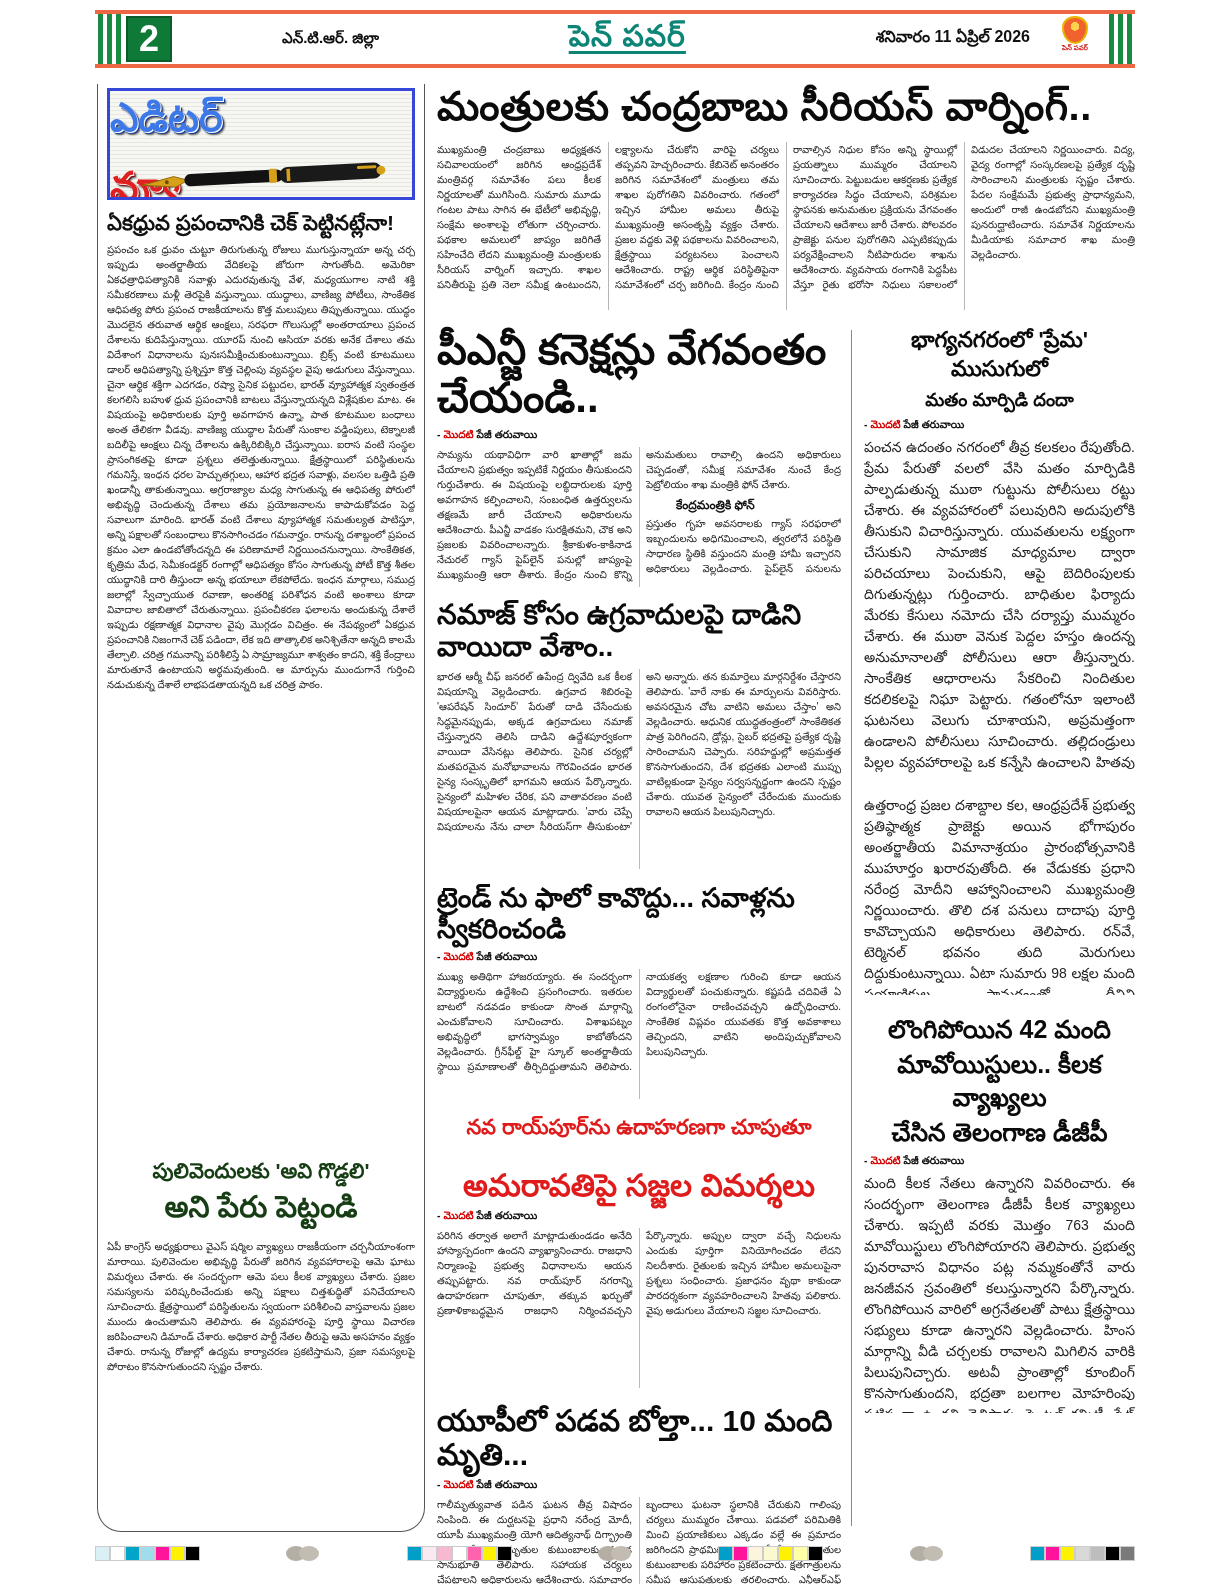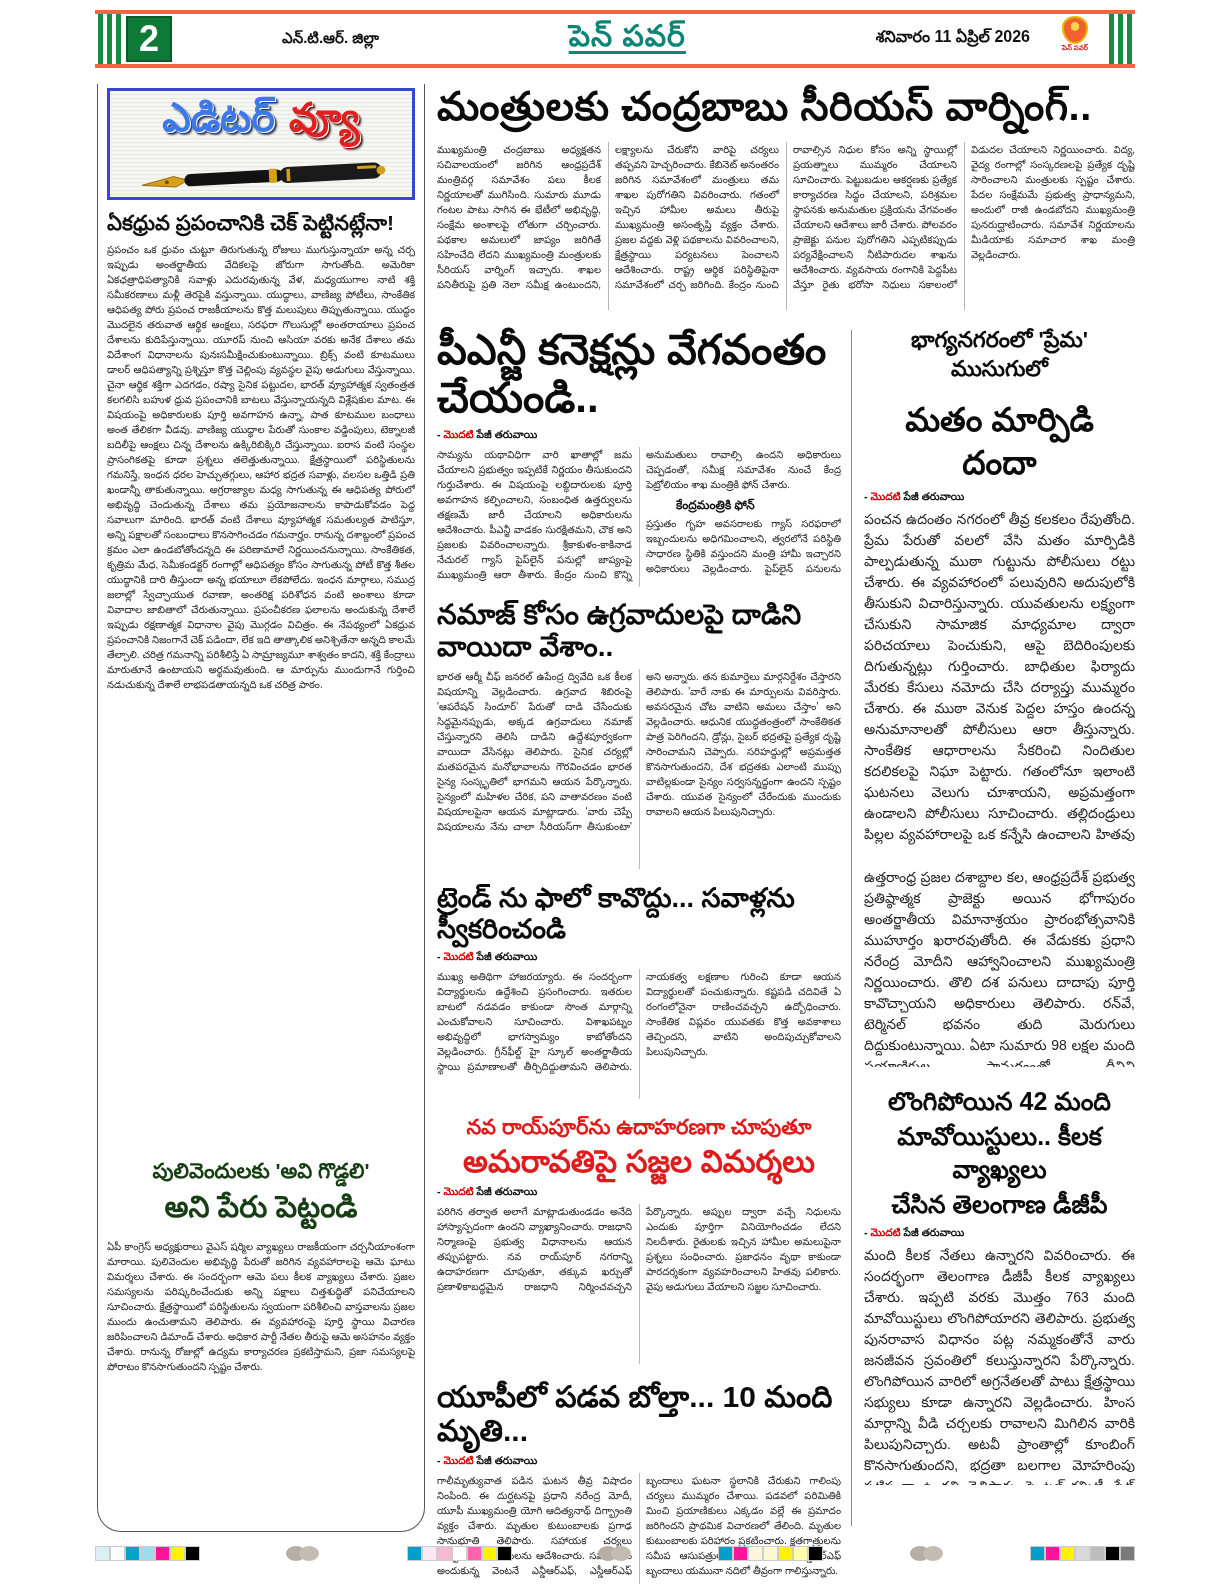--- a/index.html
+++ b/index.html
@@ -24,21 +24,21 @@
   .emblem .shield { width:26px; height:28px; background:radial-gradient(circle at 50% 35%, #ffd24d 0 22%, #f2622e 23% 100%);
                     border:2px solid #e8b400; border-radius:50% 50% 50% 50%/40% 40% 60% 60%; }
   .emblem .emblem-label { font-size:7px; color:#d42020; font-weight:bold; white-space:nowrap; }
 
   
   .left-col { position:absolute; left:97px; top:84px; width:328px; height:1448px;
               border:1px solid #555; border-top:none; border-radius:0 0 24px 24px;
               padding:4px 9px 14px 9px; overflow:hidden; }
   .ev-logo { border:3px solid #3646d6; height:112px; position:relative; overflow:hidden;
              background:repeating-linear-gradient(#f6f6f2 0 3px, #e7e7e0 3px 4px); }
-  .ev-words { display:flex; justify-content:center; align-items:baseline; gap:14px; margin-top:4px; }
+  .ev-words { display:flex; justify-content:center; align-items:baseline; gap:14px; margin-top:4px;flex-direction:column; }
   .ev-word-blue { font-size:40px; font-weight:bold; color:#3d78e8;
                   text-shadow:1px 1px 0 #fff,2px 2px 0 #1c3fa0,3px 3px 2px #555; }
   .ev-word-red { font-size:40px; font-weight:bold; color:#e02020;
                  text-shadow:1px 1px 0 #fff,2px 2px 0 #8c0c0c,3px 3px 2px #555; }
   .ev-pen { position:absolute; left:8px; right:8px; bottom:6px; }
   .editor-headline { font-size:21px; font-weight:bold; color:#111; margin:10px 0 6px 0; line-height:1.25; }
   .editor-body { font-size:10px; line-height:1.5; text-align:justify; color:#222; overflow:hidden; }
   .editor-body.b1 { height:905px; }
   .editor-body.b2 { height:270px;font-family:Liberation Serif, serif; }
   .editor-subhead { text-align:center; margin:12px 0 8px 0; }
@@ -63,34 +63,34 @@
   .a1 .art-head { font-size:42px; }
   .a1 .twocol { height:140px; }
   .a2 { margin-top:12px; }
   .a2 .art-head { font-size:28px; }
   .a2 .twocol { height:200px; margin-top:6px; }
   .a3 { margin-top:14px; }
   .a3 .art-head { font-size:27px; }
   .a3 .twocol { height:130px; }
   .a4 { margin-top:16px; text-align:center; }
   .a4 .kicker { font-size:21px; font-weight:bold; color:#e01b1b; }
-  .a4 .art-head { font-size:31px; color:#e01b1b; margin-top:0; }
+  .a4 .art-head { font-size:31px; color:#e01b1b; margin-top:24px; }
   .a4 .contin, .a4 .twocol { text-align:left; }
   .a4 .twocol { height:160px; text-align:justify; }
   .a5 { margin-top:16px; }
   .a5 .art-head { font-size:30px; }
   .a5 .twocol { height:150px; }
 
   
   .v-divider { position:absolute; left:851px; top:330px; width:1px; height:1196px; background:#8a8a8a; }
   .right-col { position:absolute; left:864px; top:326px; width:271px; }
   .r-art { overflow:hidden; }
   .r-head { font-weight:bold; text-align:center; line-height:1.3; color:#0b0b0b; }
   .r1 .r-head .rl1 { font-size:22px; display:block; }
-  .r1 .r-head .rl2 { font-size:33px; display:block; margin-top:16px; }
+  .r1 .r-head .rl2 { font-size:18px; display:block; margin-top:6px; }
   .r-body { font-size:14px; line-height:1.5; text-align:justify; color:#222; overflow:hidden; margin-top:0; }
   .r1 .r-body { height:340px; }
   .r2 { margin-top:18px; }
   .r2 .r-head span { display:block; color:#173d14; }
   .r2 .r-head .rl1 { font-size:22px; }
   .r2 .r-head .rl2 { font-size:28px; margin-top:3px; }
   .r2 .r-head .rl3 { font-size:28px; margin-top:3px; }
   .r2 .r-body { height:200px; }
   .r3 { margin-top:18px; }
   .r3 .r-head span { display:block; }

